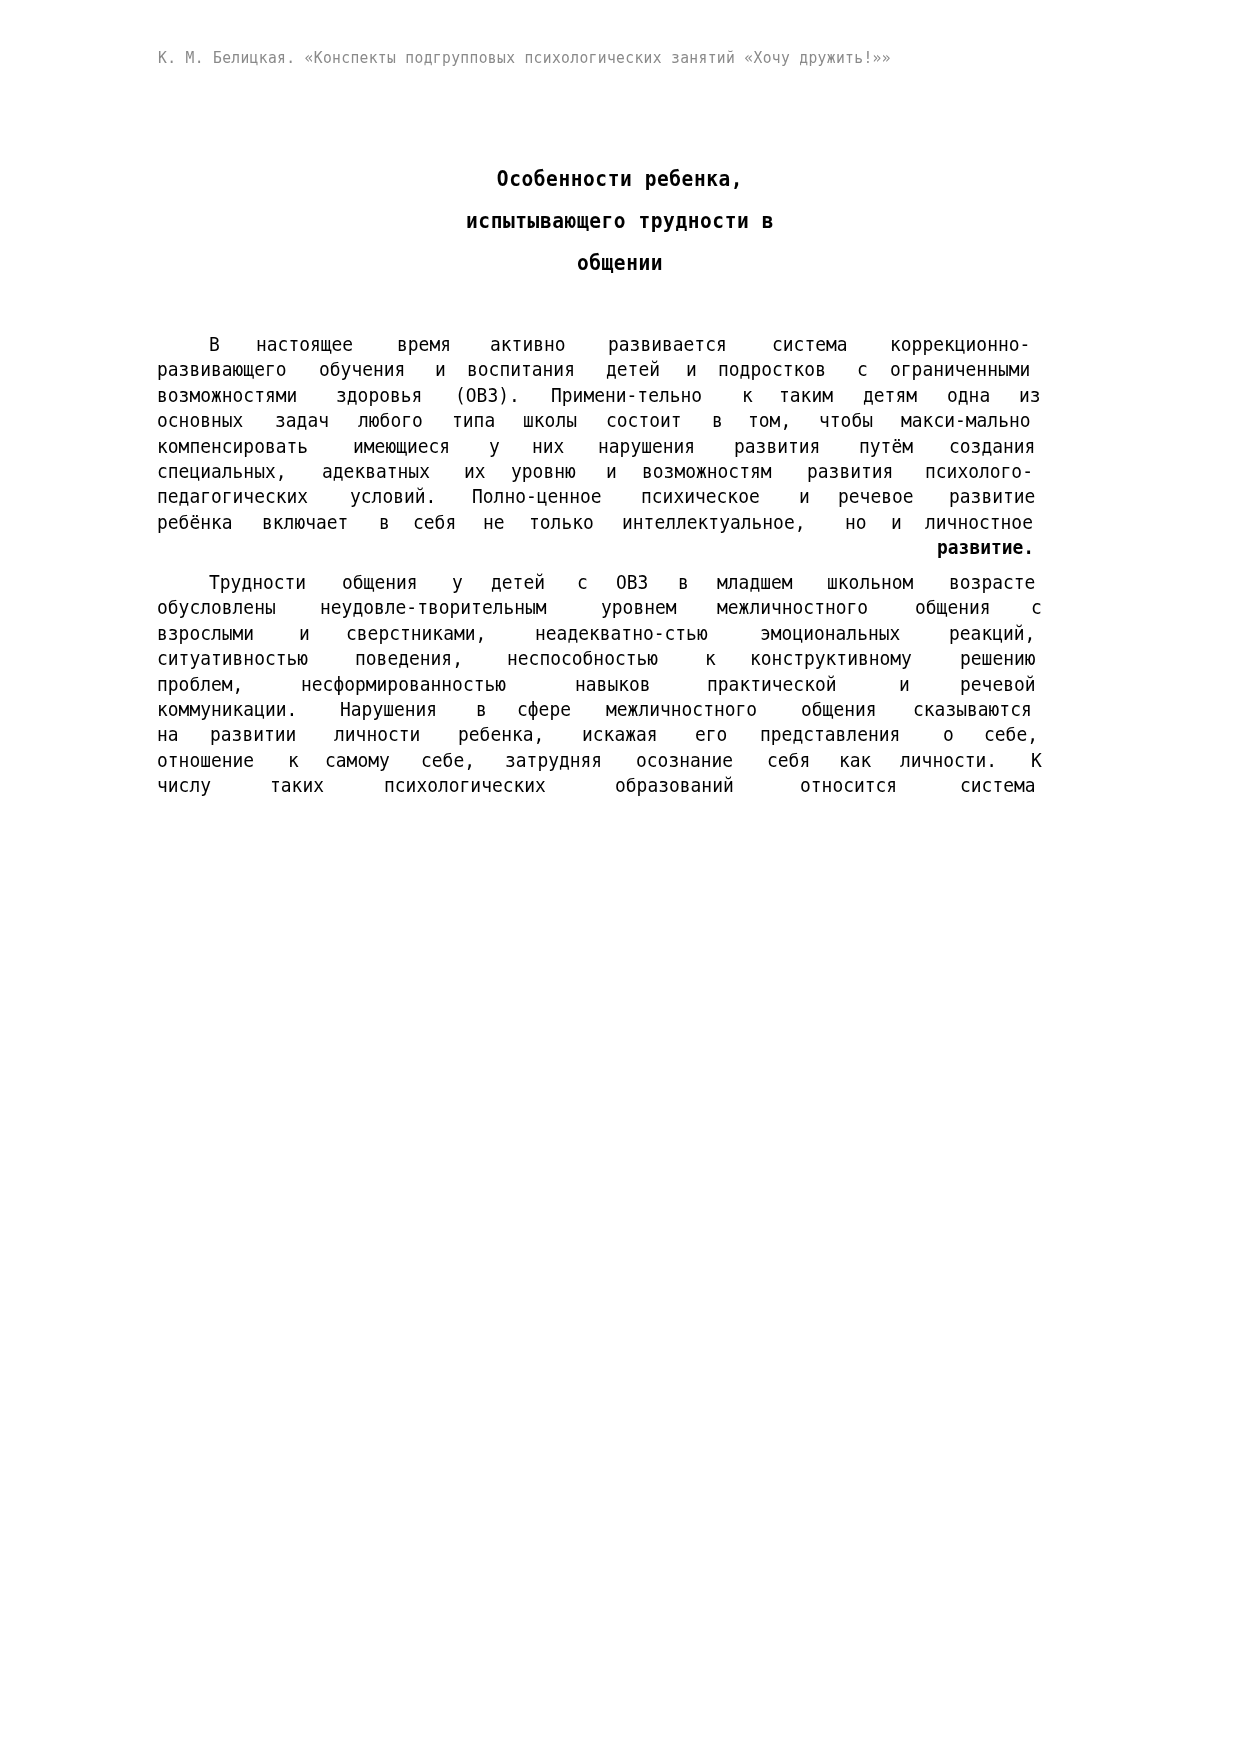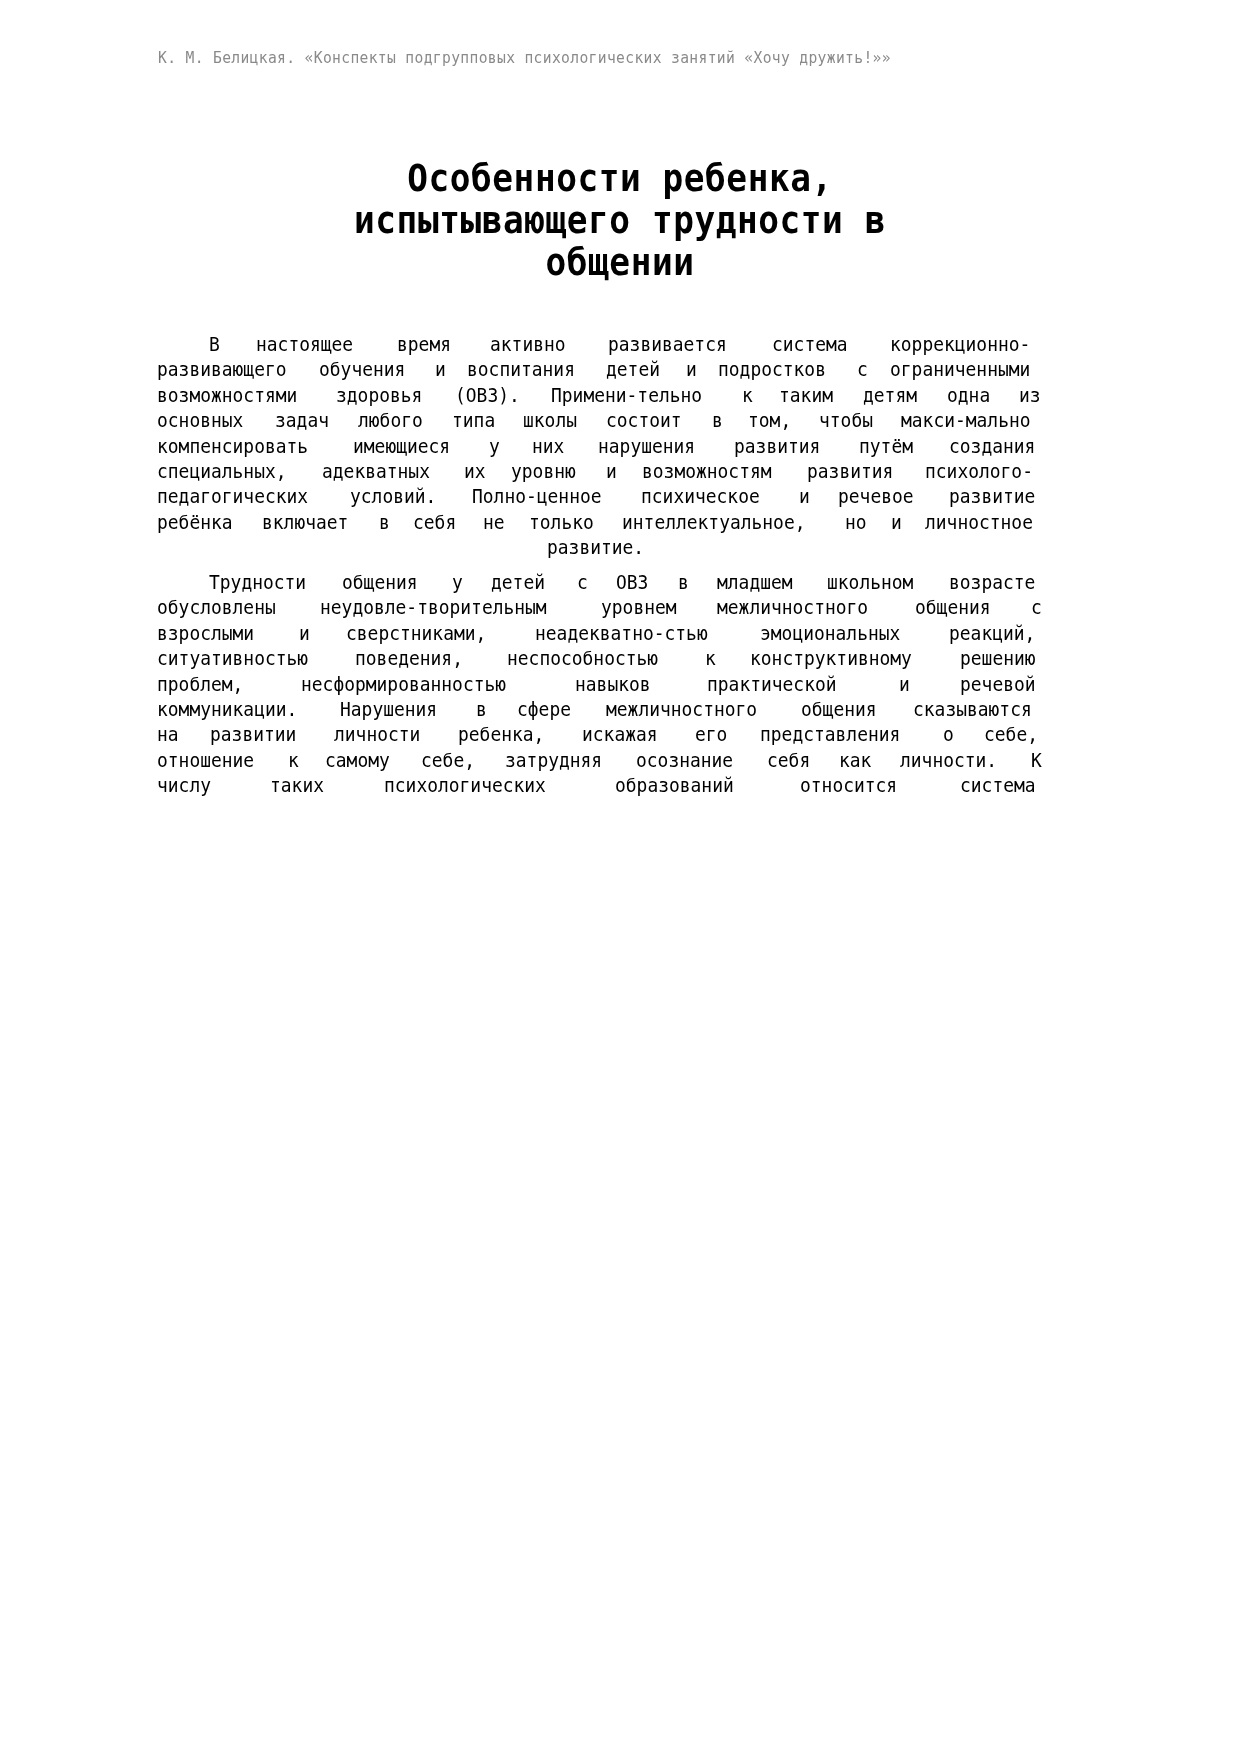--- a/index.html
+++ b/index.html
@@ -42,21 +42,21 @@
   
   .doc-title {
     position: absolute;
     top: 158px;
     left: 0;
     width: 1240px;
     text-align: center;
     color: #000000;
     font-family: "DejaVu Sans Mono", "Liberation Mono", monospace;
     font-weight: bold;
-    font-size: 37px;
+    font-size: 21px;
     line-height: 42px;
     letter-spacing: 0.6px;
   }
   .doc-title .tline {
     display: block;
     transform: scaleX(0.93);
   }
 
   
   .body-block {
@@ -75,21 +75,22 @@
 
   
   .tl {
     display: flex;
     justify-content: space-between;
     white-space: pre;
     height: 25.4px;
     overflow: visible;
   }
   .tl.last {
-    justify-content: center;
+    justify-content: flex-end;
+    font-weight: bold;
   }
   .tl .w {
     display: inline-block;
     transform: scaleX(0.915);
     transform-origin: left center;
   }
   .tl.indent .w:first-child {
     margin-left: 52px;
   }
 

